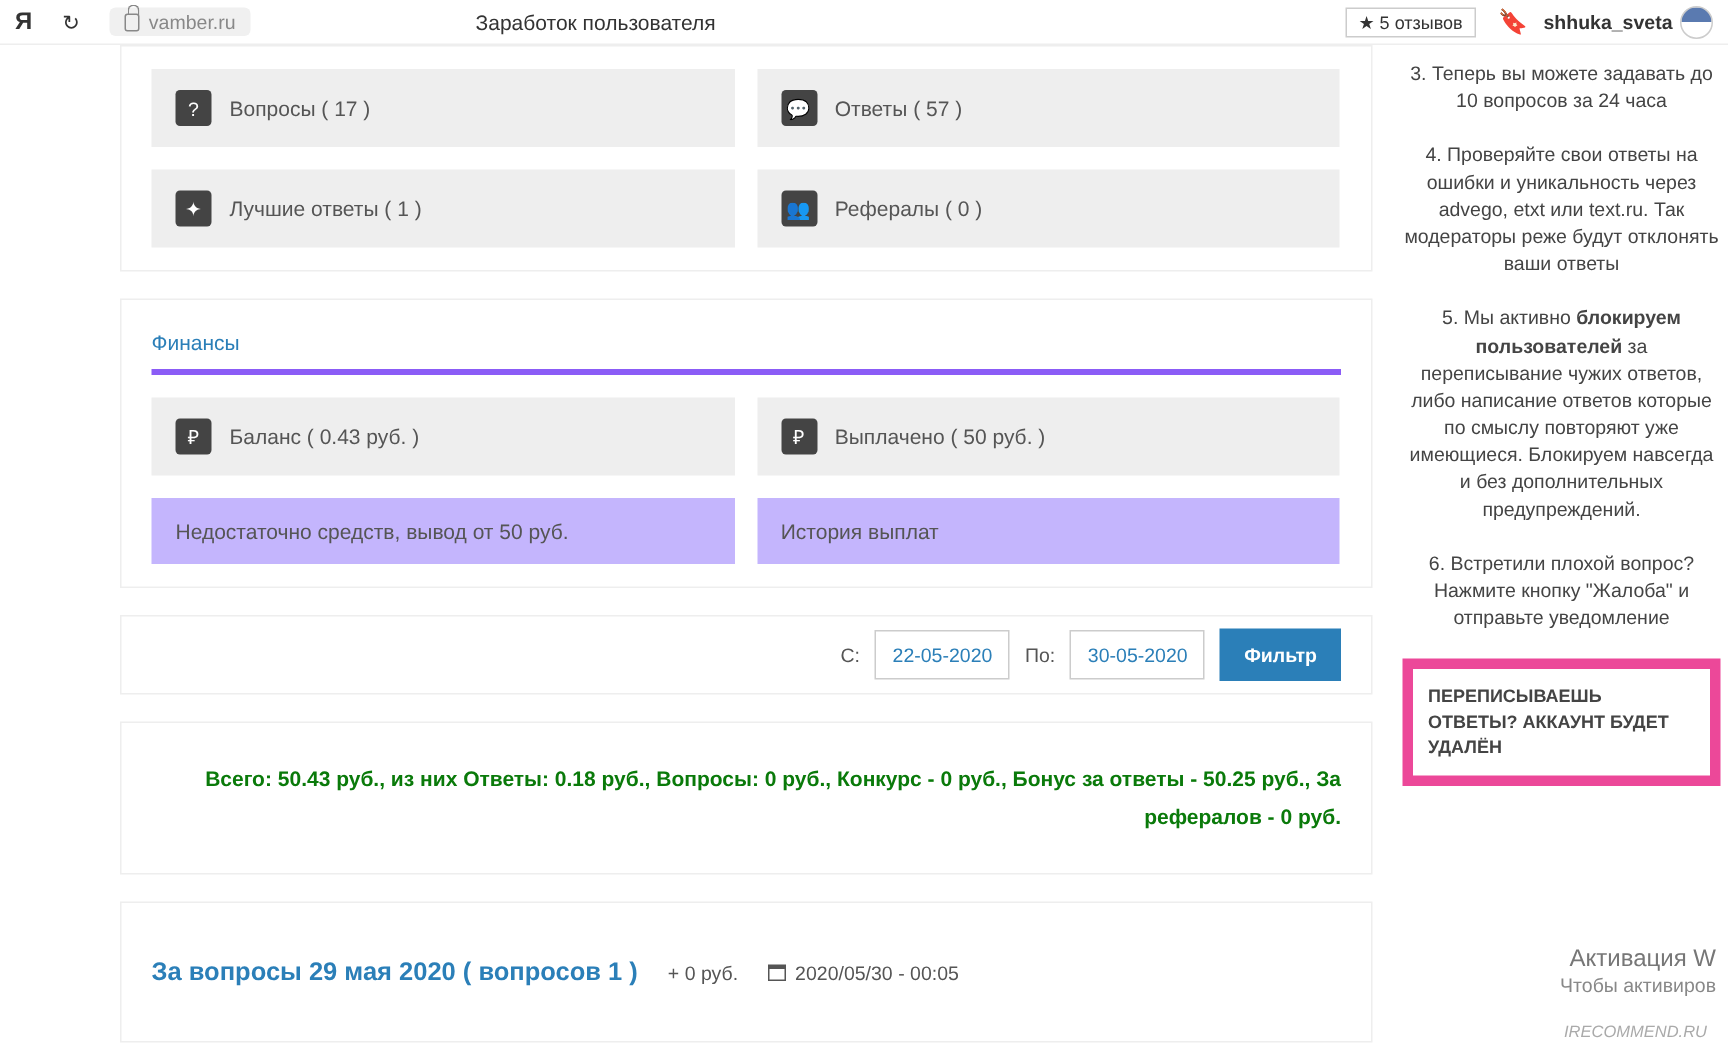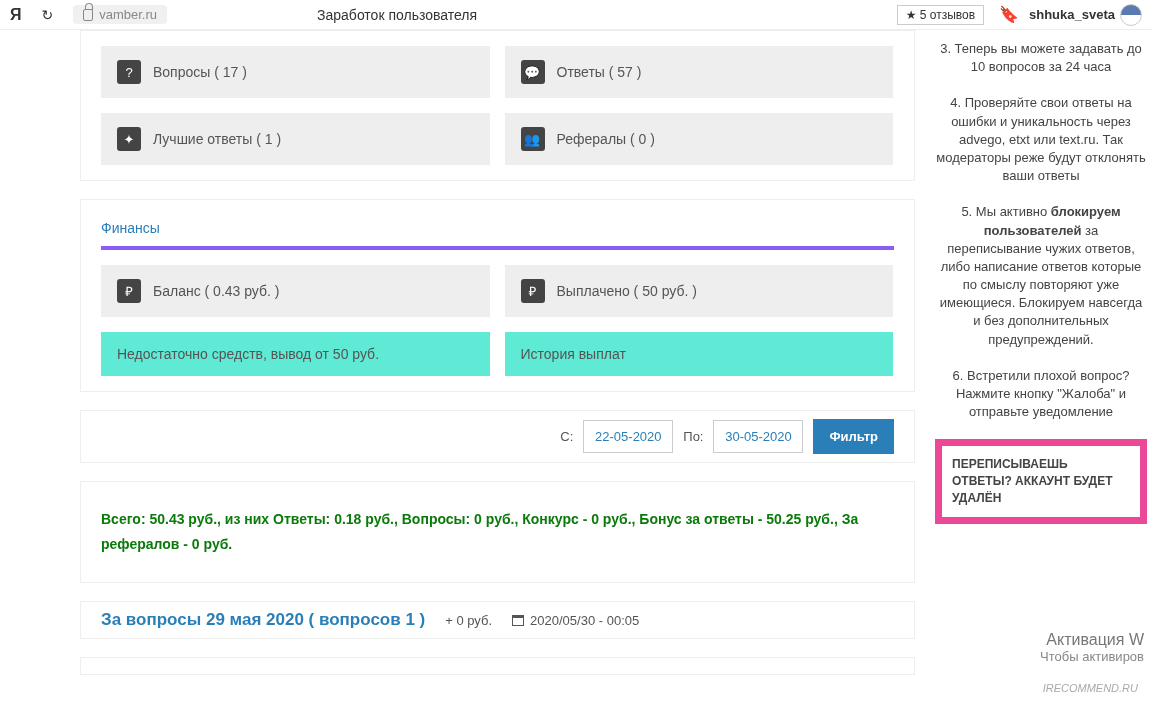--- a/index.html
+++ b/index.html
@@ -16,31 +16,31 @@
 .browser-bar .username { font-weight: bold; font-size: 13px; margin-right: 5px; }
 .browser-bar .avatar { width: 22px; height: 22px; border-radius: 50%; background: linear-gradient(180deg, #5a7ab0 50%, #fff 50%); border: 1px solid #ccc; }
 .layout { display: flex; }
 .main-col { width: 930px; padding: 0 15px 0 80px; }
 .side-col { width: 222px; padding: 10px 5px; font-size: 13px; color: #444; line-height: 1.4; }
 .side-col p { margin-bottom: 18px; text-align: center; }
 .side-col .banner { border: 7px solid #ec4899; padding: 10px; text-align: left; font-weight: bold; font-size: 12px; margin-bottom: 15px; }
 .card { background: #fff; border: 1px solid #eee; margin-bottom: 18px; padding: 15px 20px; }
 .stat-grid { display: flex; flex-wrap: wrap; gap: 15px; }
 .stat-tile { flex: 0 0 calc(50% - 8px); background: #eee; padding: 14px 16px; display: flex; align-items: center; gap: 12px; color: #555; }
-.stat-tile.plain { background: #5eead4; }
+.stat-tile.plain { background: #c4b5fd; }
 .stat-icon { width: 24px; height: 24px; background: #444; border-radius: 3px; display: inline-flex; align-items: center; justify-content: center; color: #fff; font-size: 13px; }
 .stat-label { color: #555; }
 .section-title { color: #2b7fb8; font-size: 14px; padding: 5px 0 10px 0; border-bottom: 4px solid #8b5cf6; margin-bottom: 15px; }
 .filter-row { display: flex; justify-content: flex-end; align-items: center; gap: 10px; padding: 8px 20px; }
 .filter-row label { color: #555; font-size: 13px; }
 .filter-row input { border: 1px solid #ccc; padding: 8px 10px; width: 90px; color: #2b7fb8; font-size: 13px; text-align: center; }
 .filter-btn { background: #2b7fb8; color: #fff; border: none; padding: 10px 16px; font-weight: bold; font-size: 13px; cursor: pointer; }
 .summary-card { padding: 25px 20px; }
-.summary-text { color: #0a7a0a; font-weight: bold; line-height: 1.8; font-size: 14px; }
-.entry-card { padding: 8px 20px; display: flex; align-items: center; gap: 20px; }
+.summary-text { color: #0a7a0a; font-weight: bold; text-align: right; line-height: 1.8; font-size: 14px; }
+.entry-card { padding: 36px 20px; display: flex; align-items: center; gap: 20px; }
 .entry-title { color: #2b7fb8; font-weight: bold; font-size: 17px; }
 .entry-meta { color: #555; font-size: 13px; }
 .entry-date { color: #555; font-size: 13px; display: flex; align-items: center; gap: 6px; text-align: center; }
 .cal-icon { display: inline-block; width: 12px; height: 11px; border: 1.5px solid #555; border-top: 3px solid #555; position: relative; }
 .watermark { position: fixed; bottom: 8px; right: 8px; font-size: 11px; color: #aaa; font-style: italic; background: rgba(255,255,255,0.6); padding: 2px 6px; border-radius: 10px; }
 .activation { position: fixed; right: 8px; bottom: 40px; text-align: right; color: #888; font-size: 13px; }
 .activation .t1 { font-size: 16px; color: #777; }
 </style>
 </head>
 <body>

